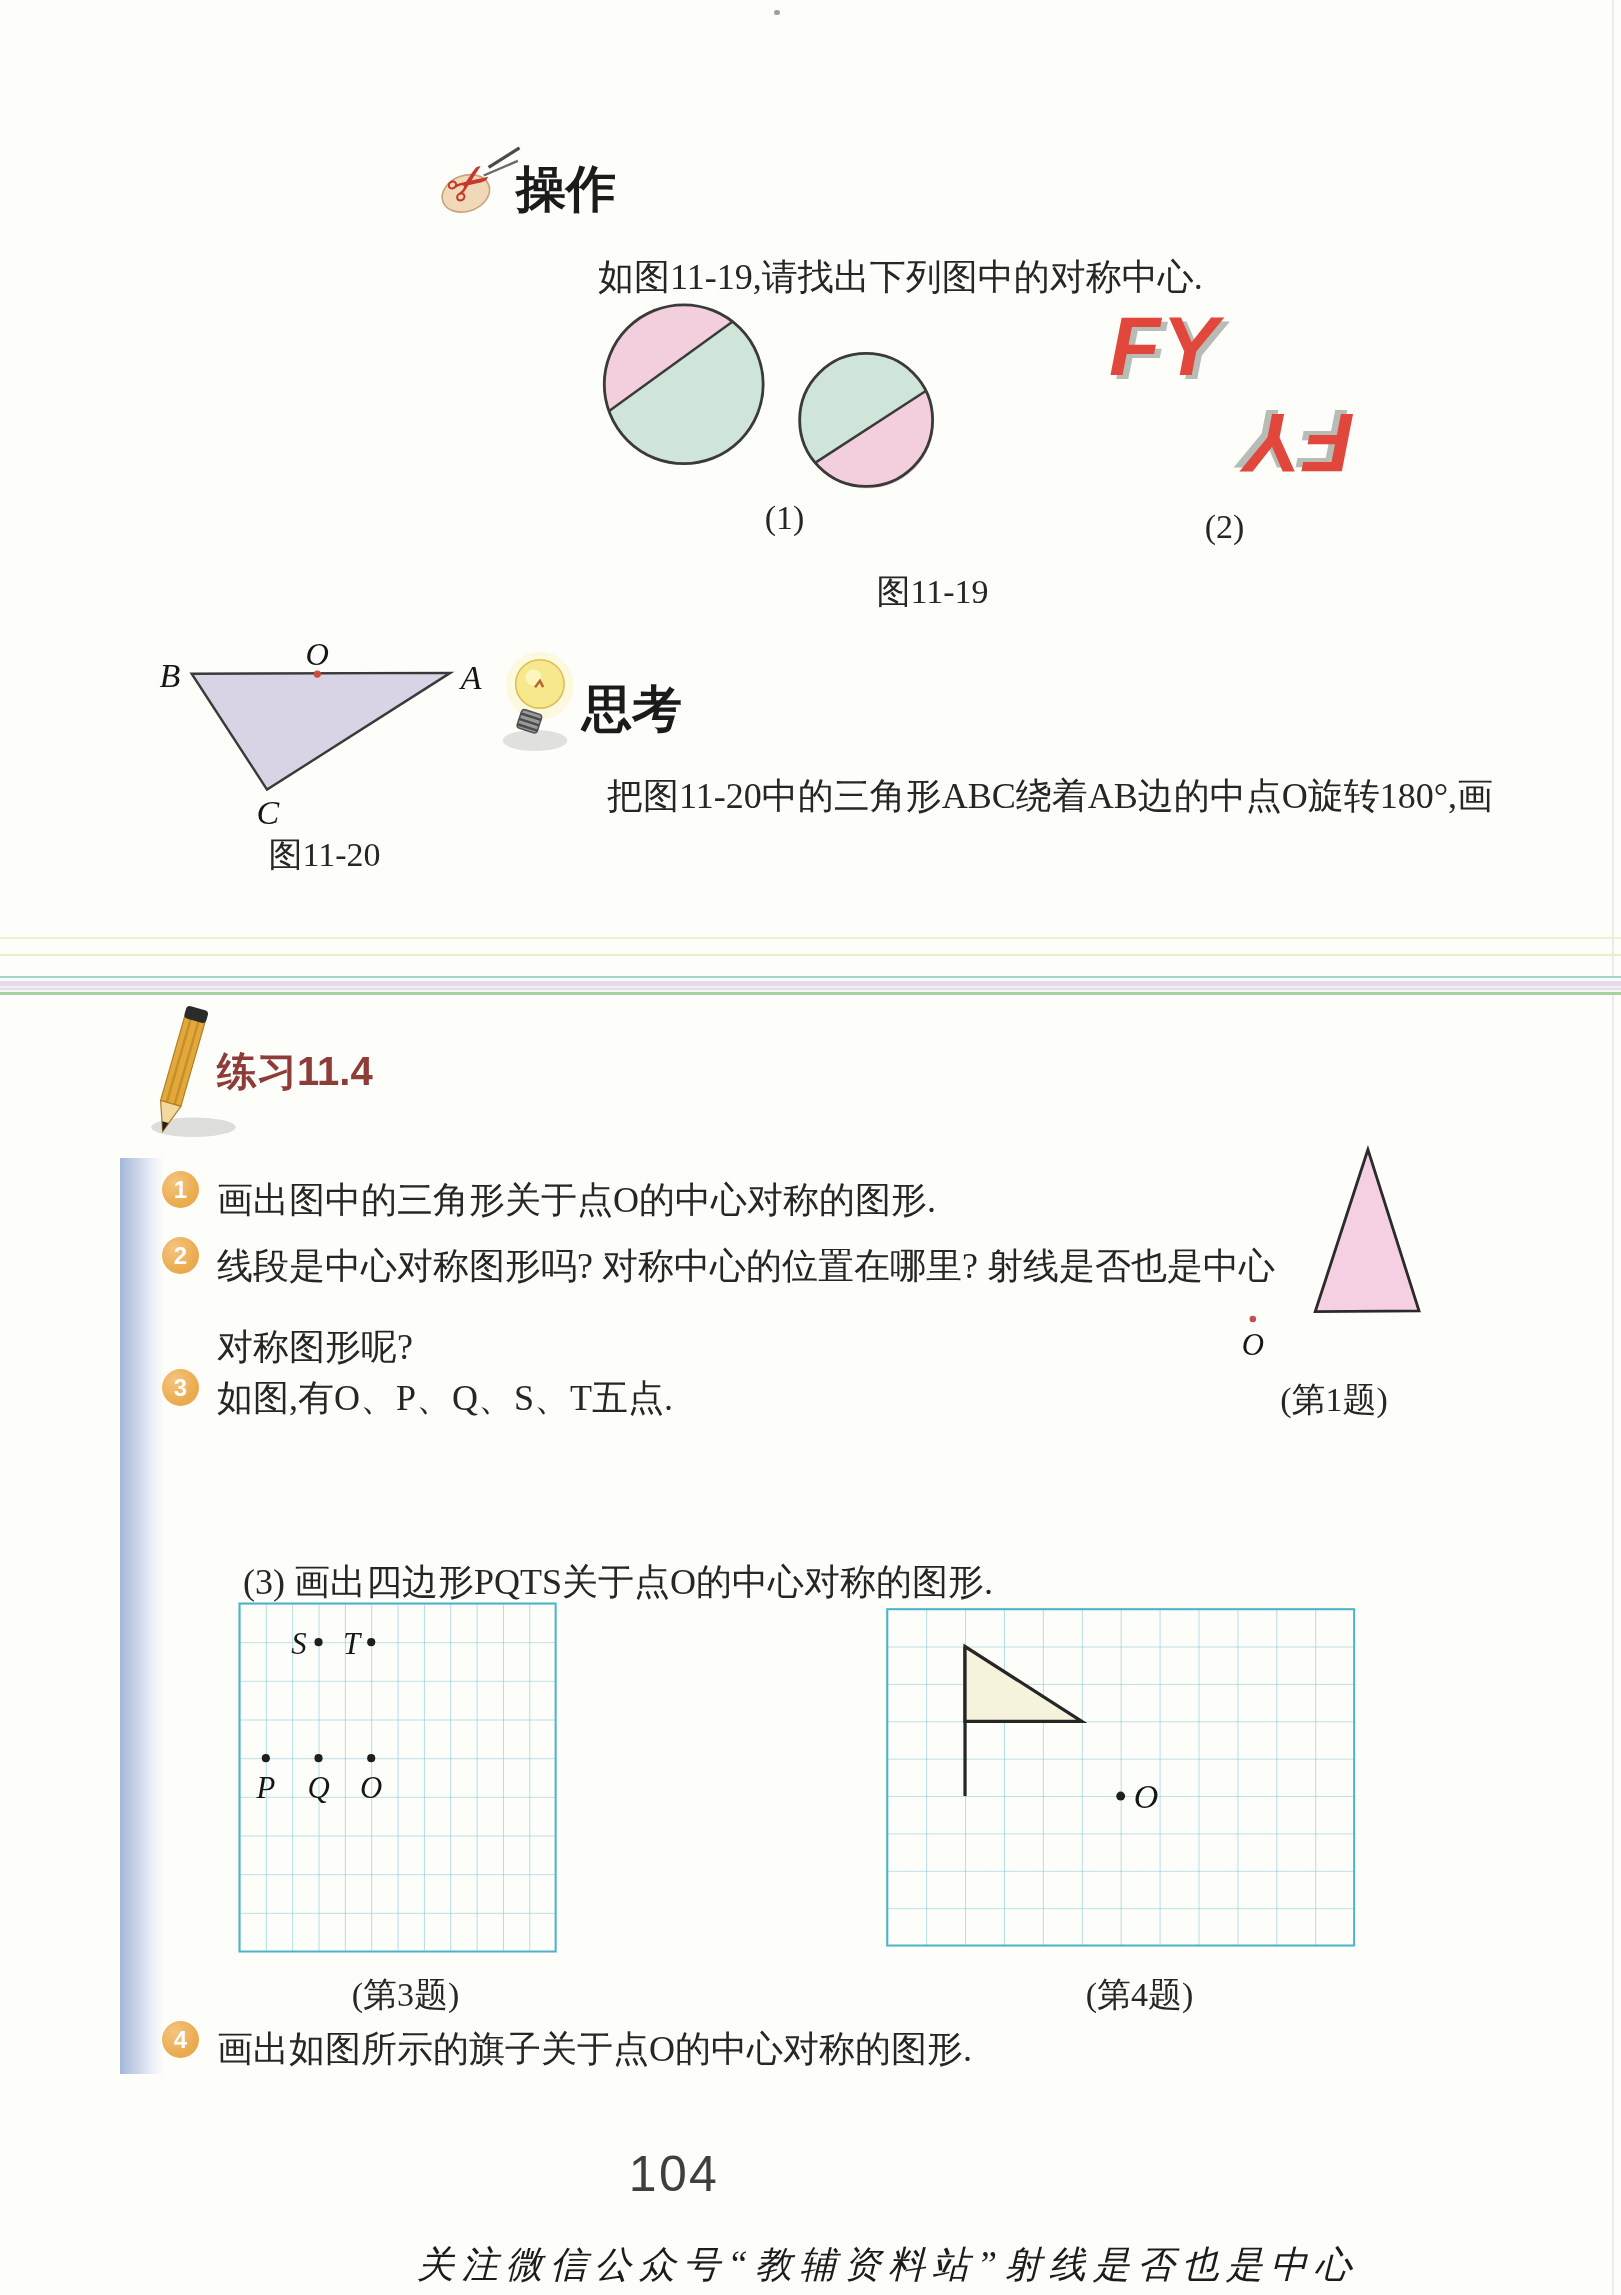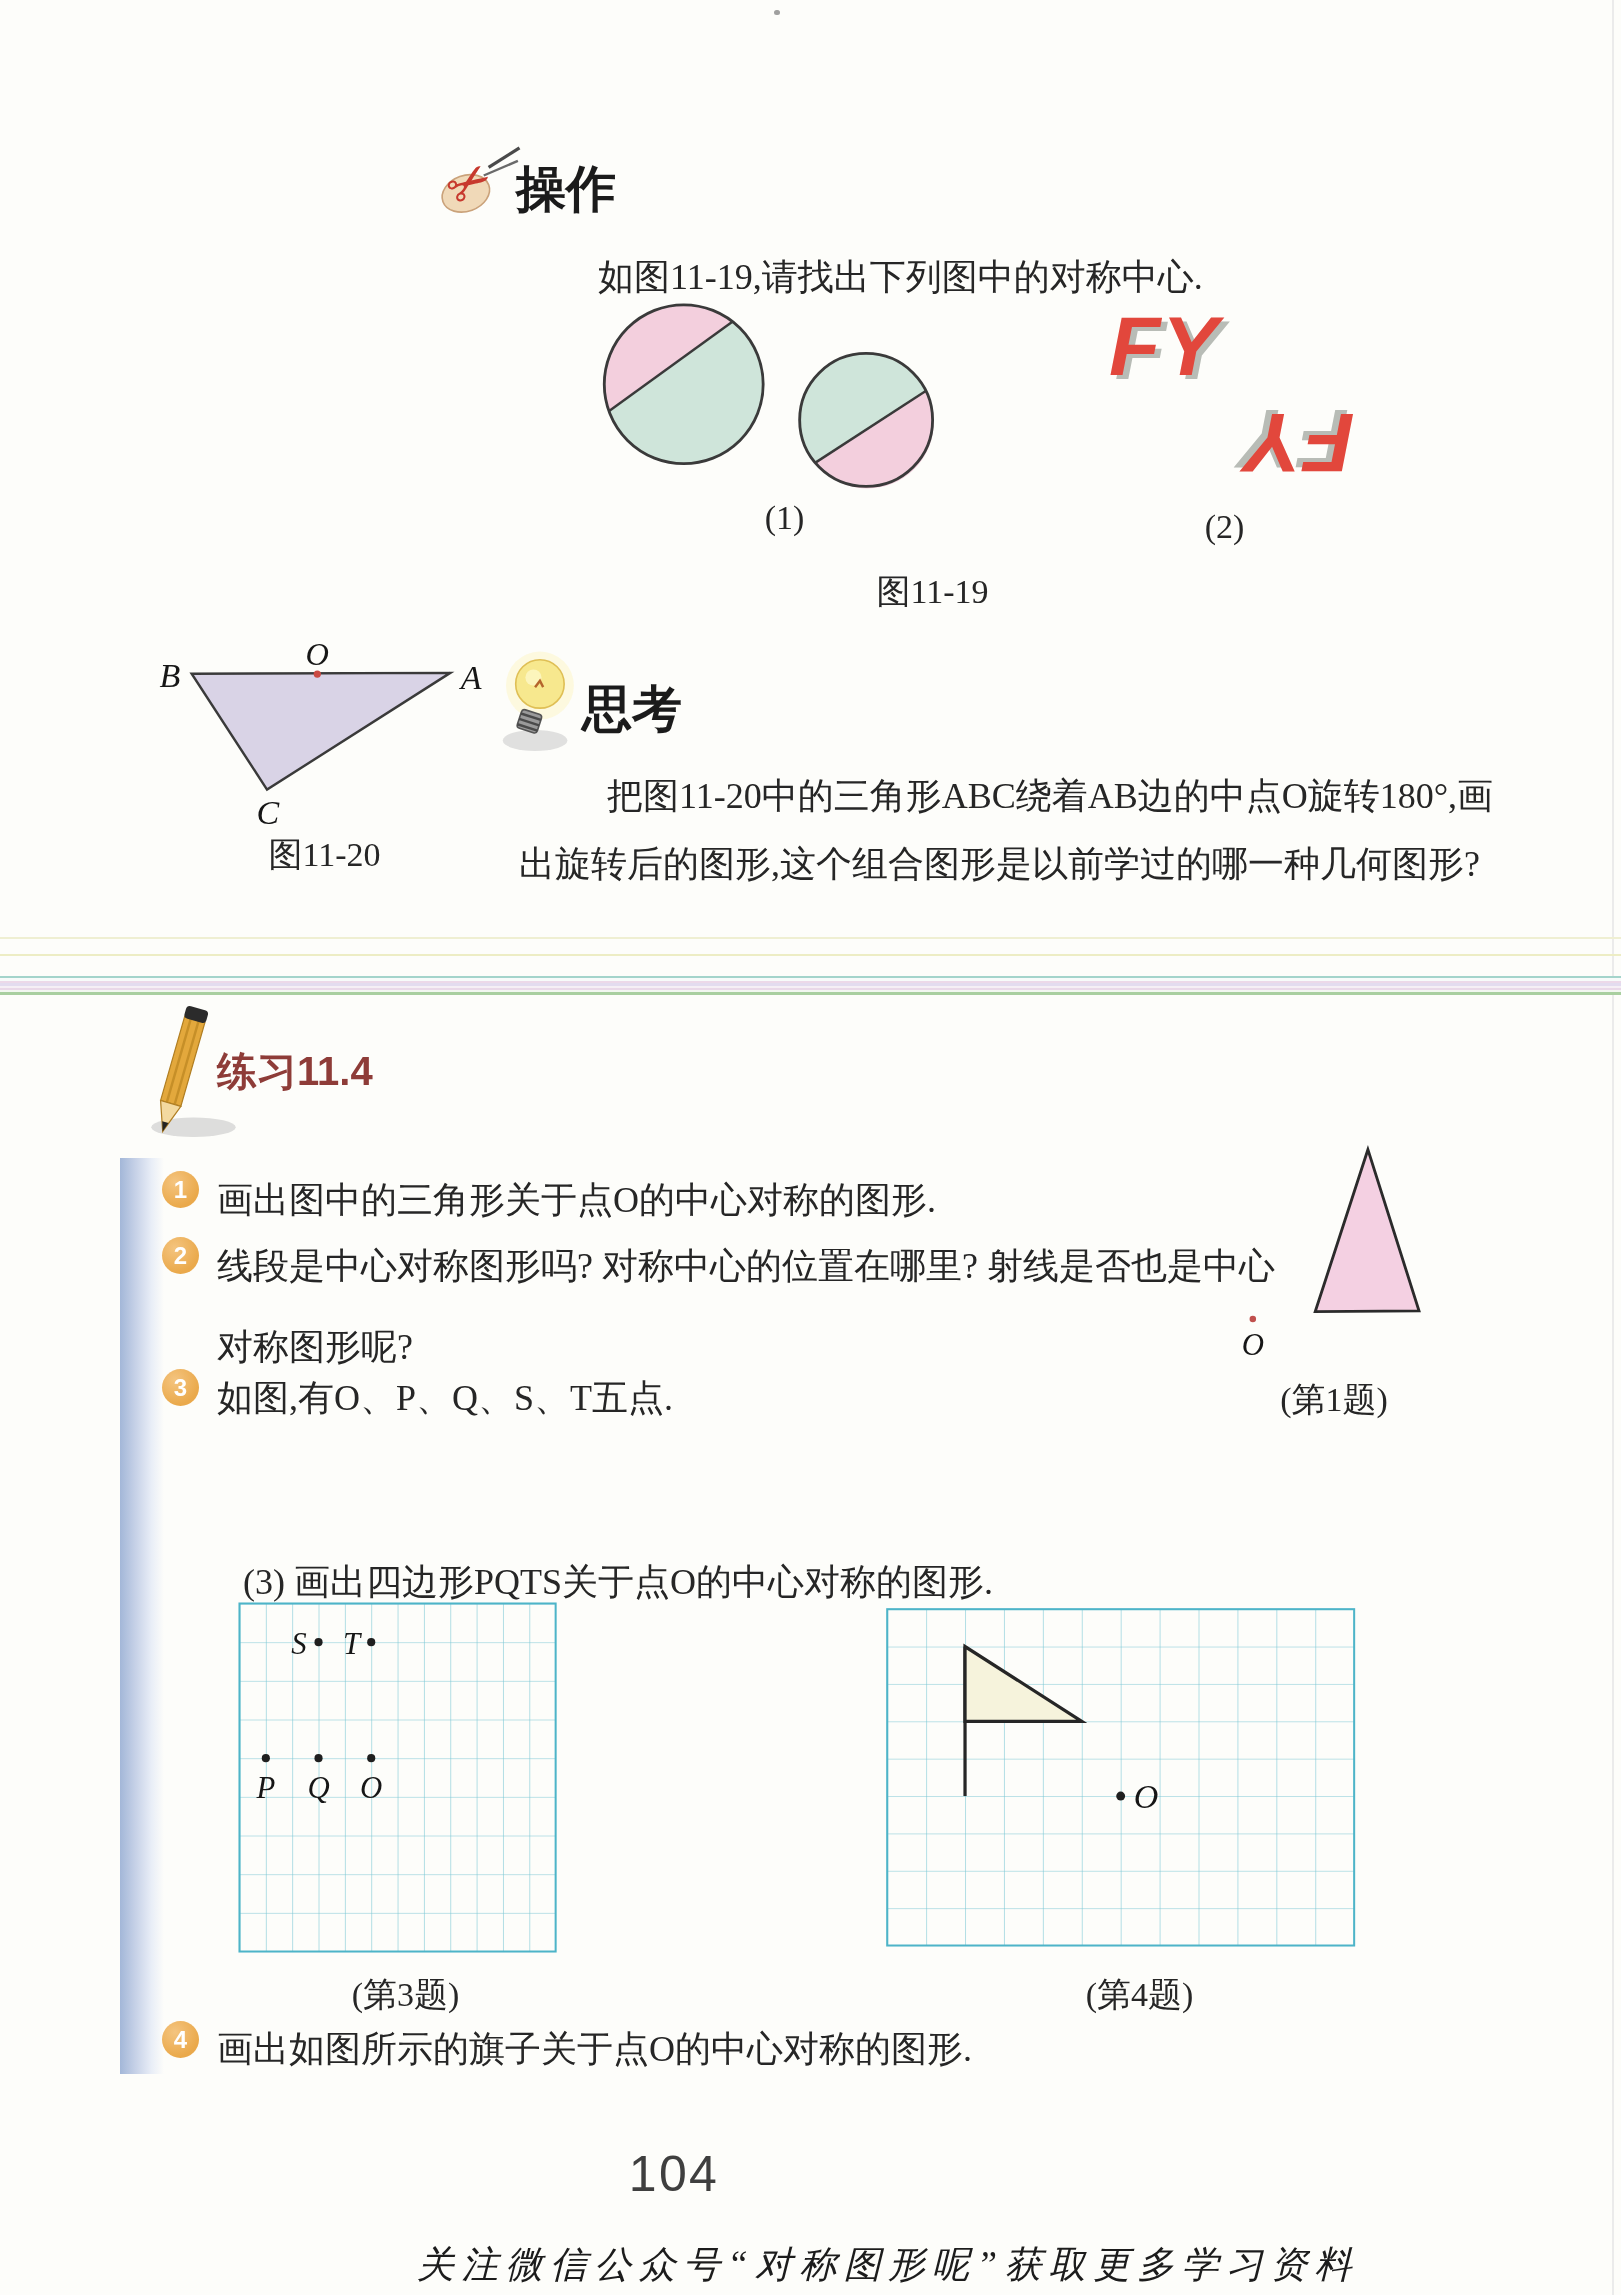--- a/index.html
+++ b/index.html
@@ -61,21 +61,20 @@
       <g transform="rotate(18 44 88)">
         <rect x="32" y="76" width="26" height="24" rx="4" fill="#9a9a9a" stroke="#555" stroke-width="2"></rect>
         <line x1="32" y1="82" x2="58" y2="82" stroke="#4a4a4a" stroke-width="3"></line>
         <line x1="32" y1="89" x2="58" y2="89" stroke="#4a4a4a" stroke-width="3"></line>
         <line x1="32" y1="96" x2="58" y2="96" stroke="#4a4a4a" stroke-width="3"></line>
       </g>
     </svg>
   </div>
   <div class="abs hdr" style="left:582px;top:676px;">思考</div>
   <div class="abs cn" style="left:607px;top:772px;">把图11-20中的三角形ABC绕着AB边的中点O旋转180°,画</div>
-  <div class="abs cn" style="left:519px;top:840px;">出旋转后的图形,这个组合图形是以前学过的哪一种几何图形?</div>
   <div class="abs cap" style="left:227px;top:832px;width:195px;">图11-20</div>
 
   <div class="divline" style="top:937px;height:1.6px;background:#efefd2;"></div>
   <div class="divline" style="top:954px;height:2.4px;background:#ededc4;"></div>
   <div class="divline" style="top:976px;height:18.6px;
        background:linear-gradient(to bottom,#a4d4cb 0 2.4px,#f7fbfa 2.4px 4.9px,#ecd9e9 4.9px 7.3px,#e3dcef 7.3px 9.7px,#f5eff5 9.7px 12px,#e9d8e8 12px 13.8px,#f2f7f0 13.8px 16px,#a9cfa0 16px 18.6px);"></div>
 
   <div class="abs" style="left:130px;top:999px;width:114px;height:146px;">
     <svg width="114" height="146" viewBox="0 0 140 180">
       <ellipse cx="78" cy="158" rx="52" ry="12" fill="#bdbdbd" opacity="0.5"></ellipse>
@@ -169,15 +168,15 @@
       <rect x="1094" y="1985" width="576" height="414.9" fill="url(#gridR)"></rect>
       <rect x="1094" y="1985" width="576" height="414.9" fill="none" style="stroke:var(--grid-border);" stroke-width="2.5"></rect>
       <line x1="1190" y1="2031.1" x2="1190" y2="2215.5" stroke="#262626" stroke-width="4"></line>
       <polygon points="1190,2031.1 1190,2123.3 1334,2123.3" style="fill:var(--flag-cream);" stroke="#262626" stroke-width="4"></polygon>
       <circle cx="1382" cy="2215.5" r="5.5" fill="#1f1f1f"></circle>
       <text x="1398" y="2230" font-size="42" text-anchor="start">O</text>
     </g>
   </svg>
 
   <div class="abs pagenum" style="left:0;width:1348px;top:2145px;">104</div>
-  <div class="abs footer" style="left:154px;width:1468px;top:2240px;">关注微信公众号“对称图形呢”获取更多学习资料</div>
+  <div class="abs footer" style="left:154px;width:1468px;top:2240px;">关注微信公众号“教辅资料站”射线是否也是中心</div>
 </div>
 
 
 </body></html>

